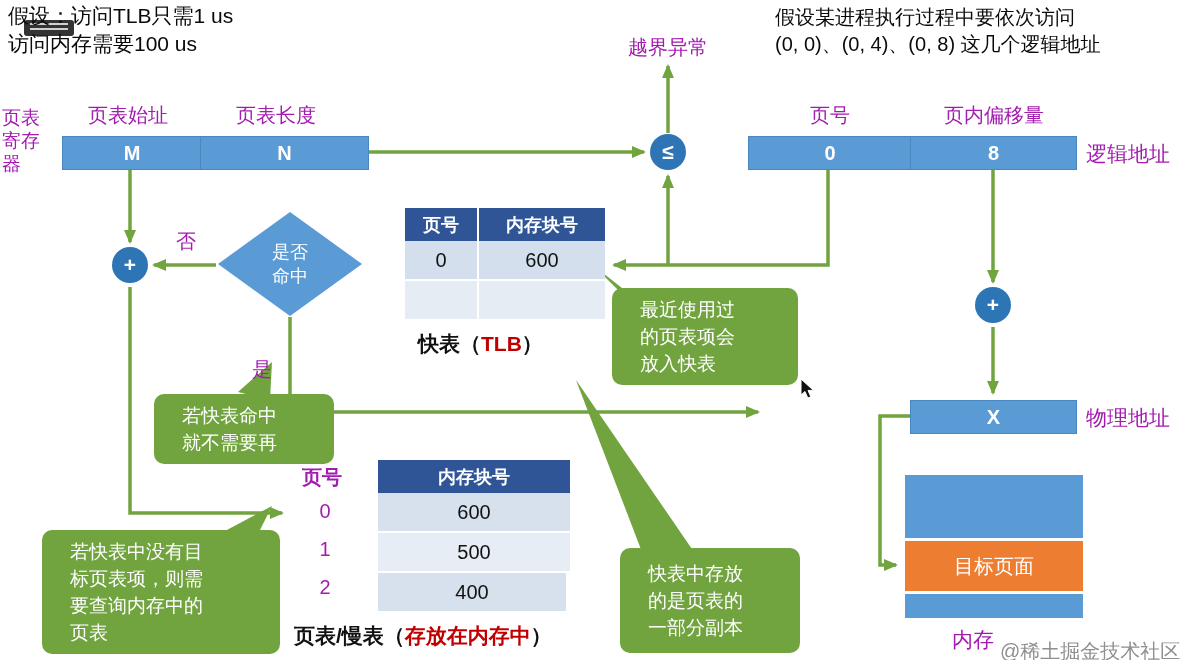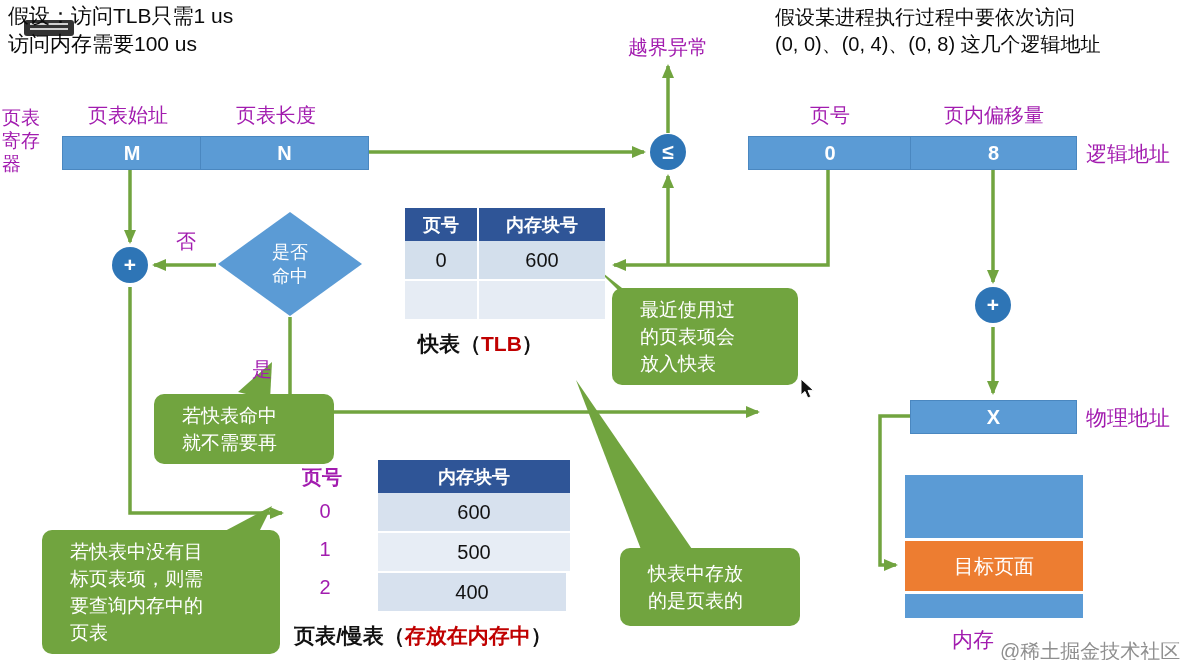--- a/index.html
+++ b/index.html
@@ -180,20 +180,21 @@
   </div>
   <div class="bubble" style="left:42px;top:530px;width:182px;">
     <span>若快表中没有目</span>
     <span>标页表项，则需</span>
     <span>要查询内存中的</span>
     <span>页表</span>
   </div>
   <div class="bubble" style="left:620px;top:548px;width:124px;padding-top:12px;padding-bottom:12px;">
     <span>快表中存放</span>
     <span>的是页表的</span>
+    <span>一部分副本</span>
   </div>
 
   <div id="watermark">@稀土掘金技术社区</div>
 
   <svg id="cursor" width="18" height="22" viewBox="0 0 18 22">
     <path d="M1,1 L1,17 L5,13.5 L7.8,20 L10.8,18.7 L8,12.4 L13.5,12.4 Z" fill="#111" stroke="#fff" stroke-width="1"></path>
   </svg>
 
 </div>
 

